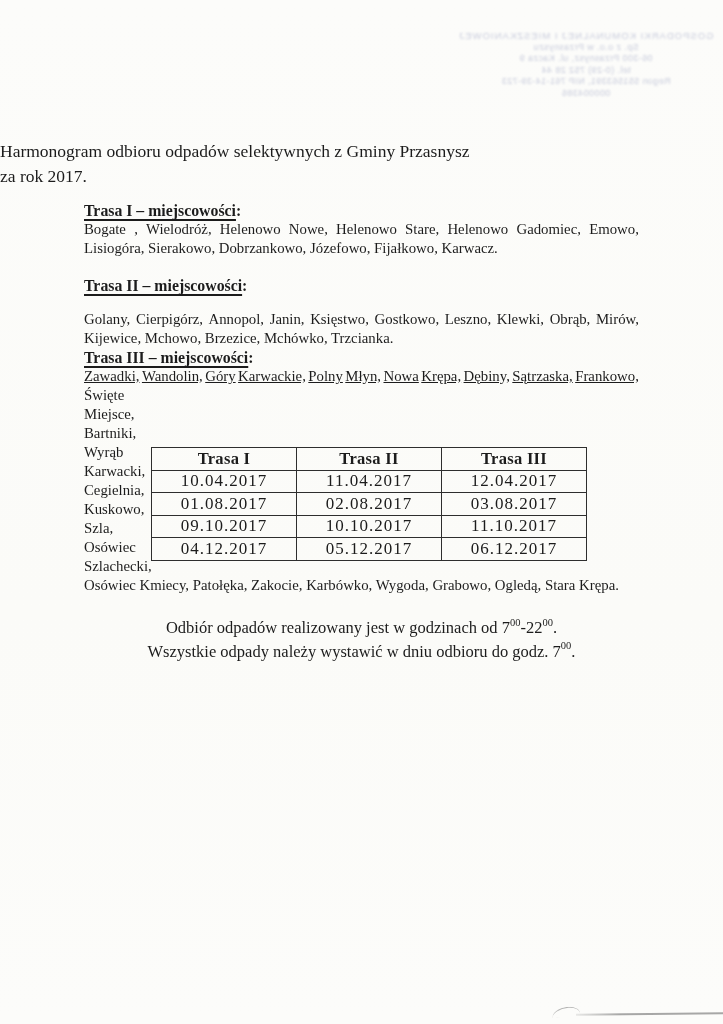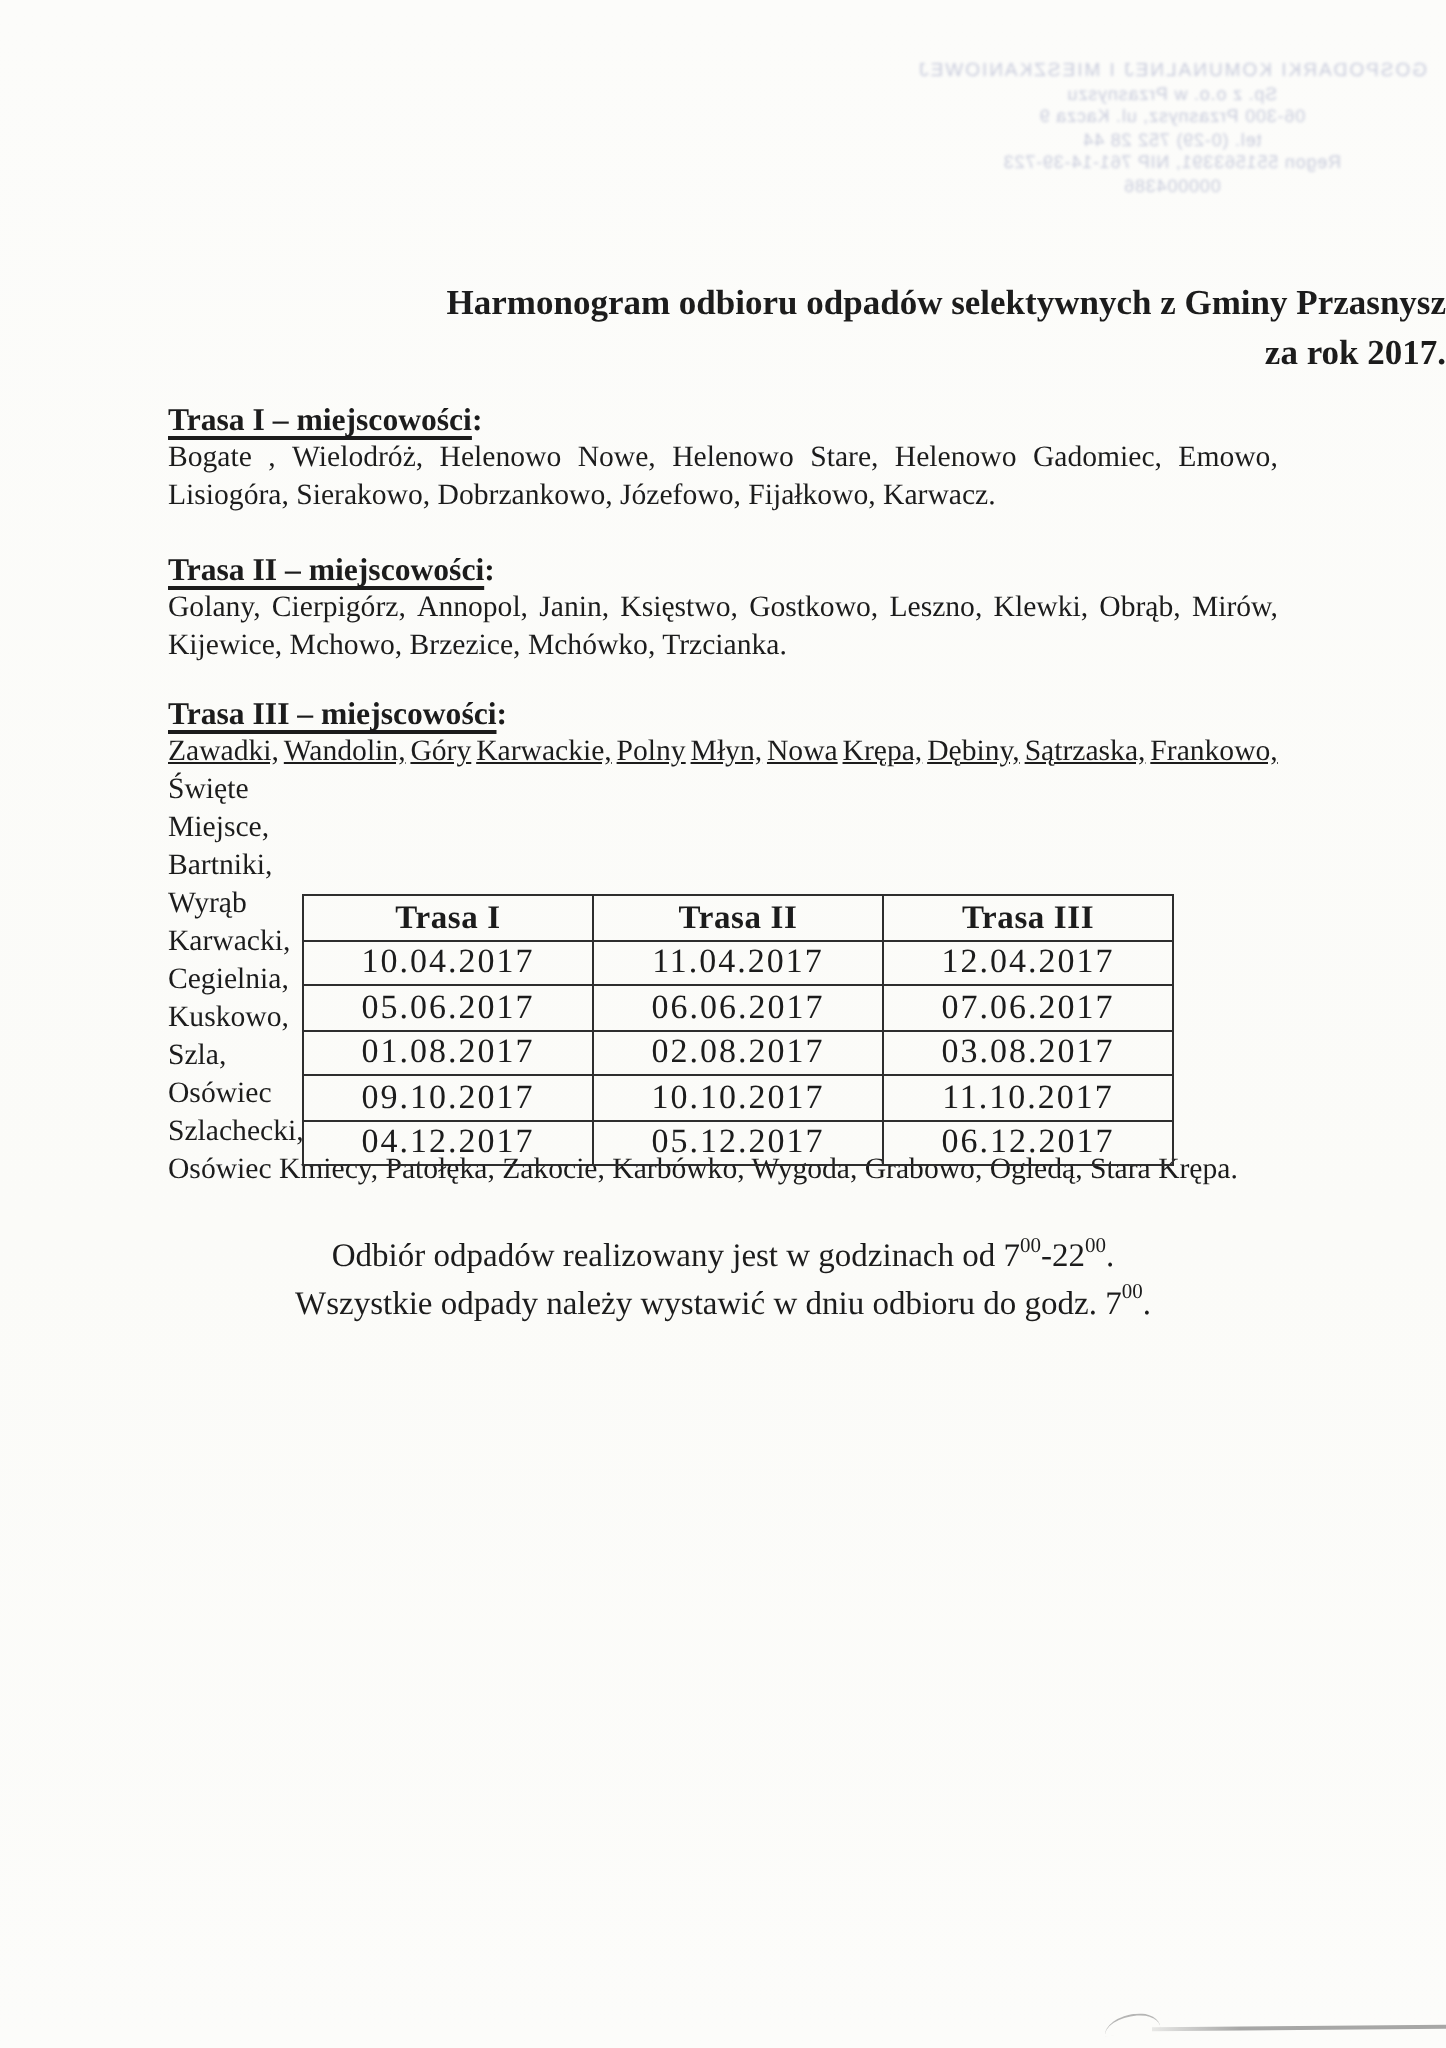--- a/index.html
+++ b/index.html
@@ -13,22 +13,22 @@
     position:absolute;top:30px;left:450px;width:272px;
     transform:scaleX(-1);
     color:#8e95ba;opacity:.48;filter:blur(.8px);
     font-family:"Liberation Sans","DejaVu Sans",sans-serif;
     font-size:9px;line-height:11.5px;text-align:center;letter-spacing:.4px;
     white-space:nowrap;
   }
   .stamp .l-wide{font-size:9.5px;letter-spacing:1px;}
   
   .title{
-    position:absolute;top:139px;left:0;right:0;text-align:right;
-    font-weight:bold;font-size:17.5px;line-height:25px;
+    position:absolute;top:139px;left:0;right:0;text-align:left;
+    font-weight:normal;font-size:17.5px;line-height:25px;
   }
   
   .route{position:absolute;left:84px;width:555px;line-height:19px;}
   .route-heading{font-weight:bold;font-size:15.8px;}
   .route-heading .u{text-decoration:underline;text-decoration-thickness:1.5px;text-underline-offset:2.5px;}
   .para-line{font-size:14.8px;}
   .sec1{top:201px}.sec2{top:276px}.sec3{top:348px}
   
   .sched{
     position:absolute;left:151px;top:447px;border-collapse:collapse;
@@ -90,21 +90,21 @@
         <span>Stare,</span>
         <span>Helenowo</span>
         <span>Gadomiec,</span>
         <span>Emowo,</span>
       </div>
     <div class="para-line">Lisiogóra, Sierakowo, Dobrzankowo, Józefowo, Fijałkowo, Karwacz.</div>
   </div>
 
   <div class="route sec2">
     <div class="route-heading"><span class="u">Trasa II – miejscowości</span><span>:</span></div>
-    <div class="para-line fit-justify" style="display: flex; justify-content: space-between;">
+    <div class="para-line fit-justify" style="display: flex; justify-content: space-between; margin-top: 15px;">
         <span>Golany,</span>
         <span>Cierpigórz,</span>
         <span>Annopol,</span>
         <span>Janin,</span>
         <span>Księstwo,</span>
         <span>Gostkowo,</span>
         <span>Leszno,</span>
         <span>Klewki,</span>
         <span>Obrąb,</span>
         <span>Mirów,</span>
@@ -148,25 +148,20 @@
         <td>Trasa I</td>
         <td>Trasa II</td>
         <td>Trasa III</td>
       </tr>
       <tr>
         <td>10.04.2017</td>
         <td>11.04.2017</td>
         <td>12.04.2017</td>
       </tr>
       <tr>
-        <td>05.06.2017</td>
-        <td>06.06.2017</td>
-        <td>07.06.2017</td>
-      </tr>
-      <tr>
         <td>01.08.2017</td>
         <td>02.08.2017</td>
         <td>03.08.2017</td>
       </tr>
       <tr>
         <td>09.10.2017</td>
         <td>10.10.2017</td>
         <td>11.10.2017</td>
       </tr>
       <tr>

